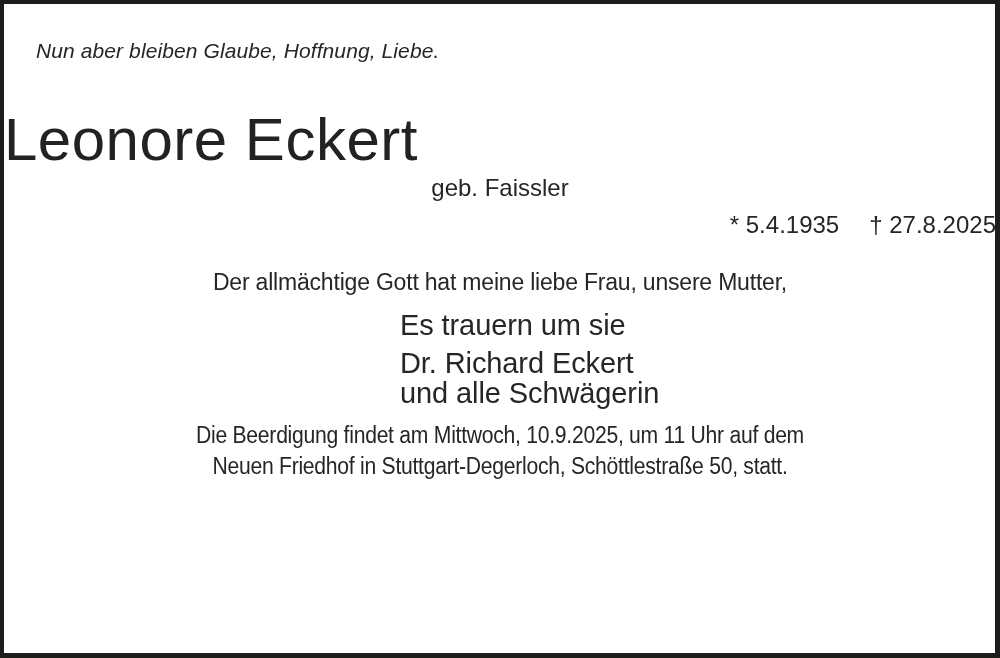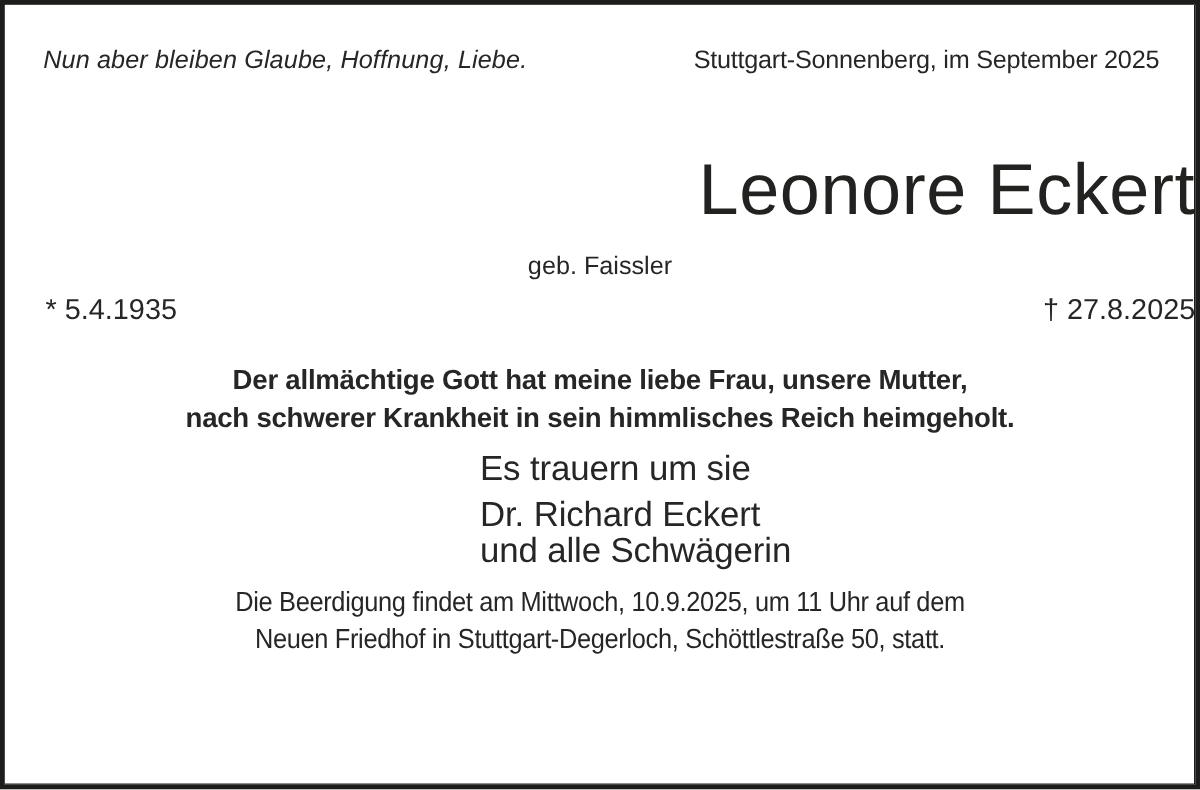--- a/index.html
+++ b/index.html
@@ -14,67 +14,64 @@
     position: relative;
     width: 1000px; height: 658px;
     background: #ffffff;
     border: 4px solid #1d1d1b;
     box-shadow: inset -1px -1px 0 #1d1d1b;
     padding-top: 34px;
   }
   
   .topline {
     display: flex;
-    justify-content: space-between;
     align-items: baseline;
     padding: 0 30px 0 32px;
     font-size: 21px;
     line-height: 26px;
     white-space: nowrap;
   }
   .motto { font-style: italic; letter-spacing: 0.1px; }
   .dateline { letter-spacing: -0.2px; }
 
   
   .title {
-    margin-top: 58px;
-    text-align: right;
+    margin-top: 40px;
+    text-align: left;
     font-size: 60px;
     line-height: 72px;
     font-weight: 400;
     color: #222220;
     letter-spacing: 0.5px;
     white-space: nowrap;
   }
   .birthname {
-    margin-top: 16px;
     text-align: center;
-    font-size: 21px;
+    font-size: 24px;
     line-height: 24px;
     white-space: nowrap;
   }
   .dates {
     margin-top: 12px;
     display: flex;
-    justify-content: space-between;
+    justify-content: flex-end;
     gap: 30px;
     font-size: 24px;
     line-height: 26px;
     white-space: nowrap;
     padding-left: 34px;
   }
 
   
   .obituary {
     margin-top: 28px;
     text-align: center;
     font-size: 23px;
     line-height: 32px;
     letter-spacing: -0.2px;
-    font-weight: bold;
   }
   .obituary .line { white-space: nowrap; }
 
   
   .mourning {
     margin-top: 14px;
     margin-left: 396px;
     font-size: 29px;
     letter-spacing: -0.1px;
   }
@@ -94,35 +91,33 @@
   }
   .funeral .line { white-space: nowrap; }
 </style>
 </head>
 <body>
 
 <div class="notice">
 
   <div class="topline">
     <span class="motto">Nun aber bleiben Glaube, Hoffnung, Liebe.</span>
-    <span class="dateline">Stuttgart-Sonnenberg, im September 2025</span>
   </div>
 
   <div class="title">Leonore Eckert</div>
 
   <div class="birthname">geb. Faissler</div>
 
   <div class="dates">
     <span>* 5.4.1935</span>
     <span>† 27.8.2025</span>
   </div>
 
   <div class="obituary">
     <div class="line">Der allmächtige Gott hat meine liebe Frau, unsere Mutter,</div>
-    <div class="line">nach schwerer Krankheit in sein himmlisches Reich heimgeholt.</div>
   </div>
 
   <div class="mourning">
     <div class="mourning-intro">Es trauern um sie</div>
     <ul class="mourners">
       <li>Dr. Richard Eckert</li>
       <li>und alle Schwägerin</li>
     </ul>
   </div>
 

